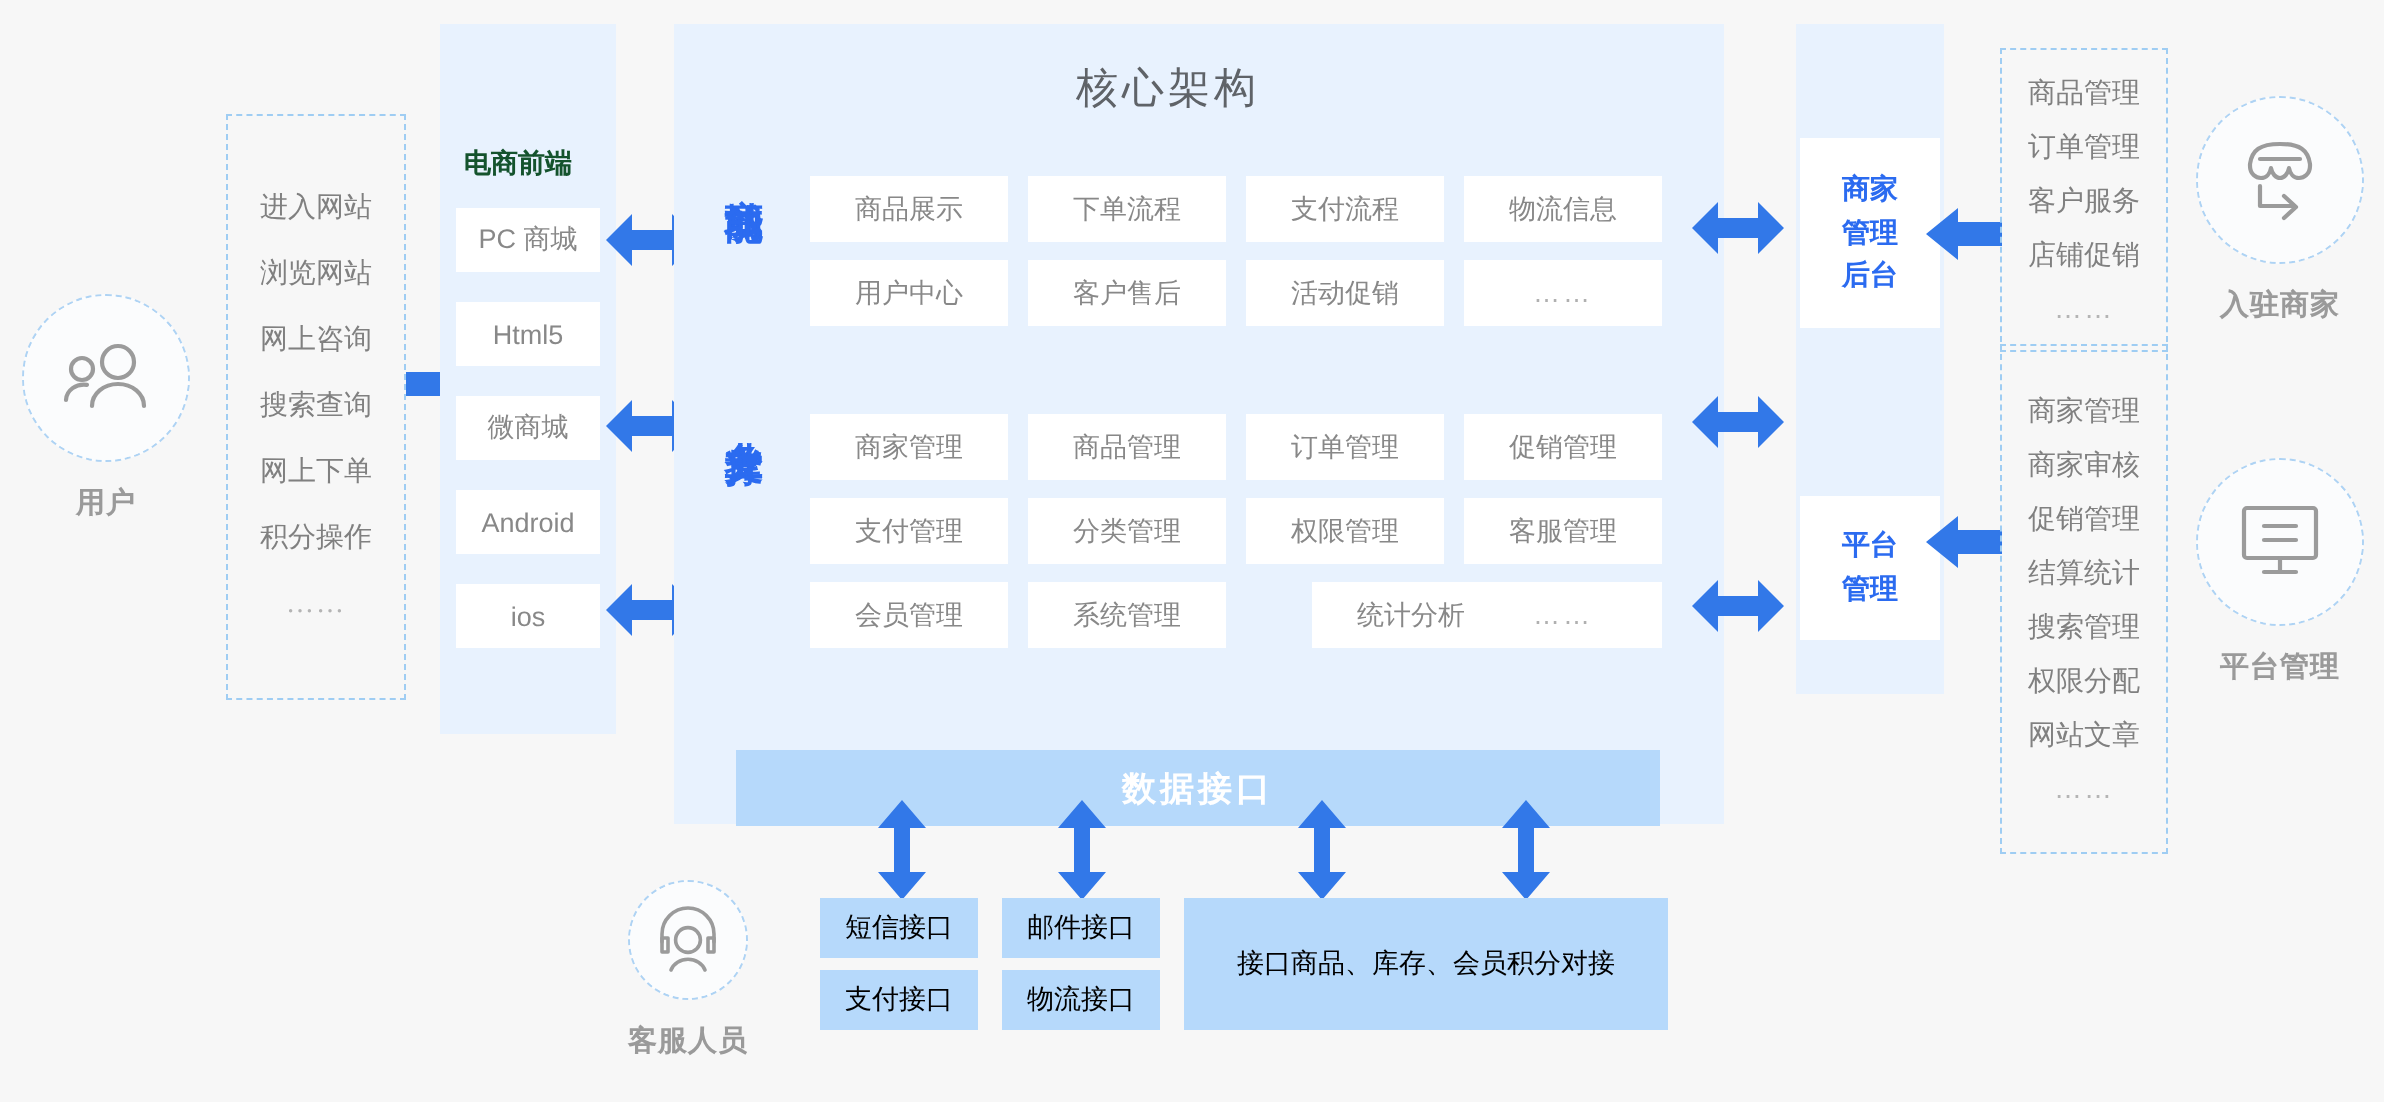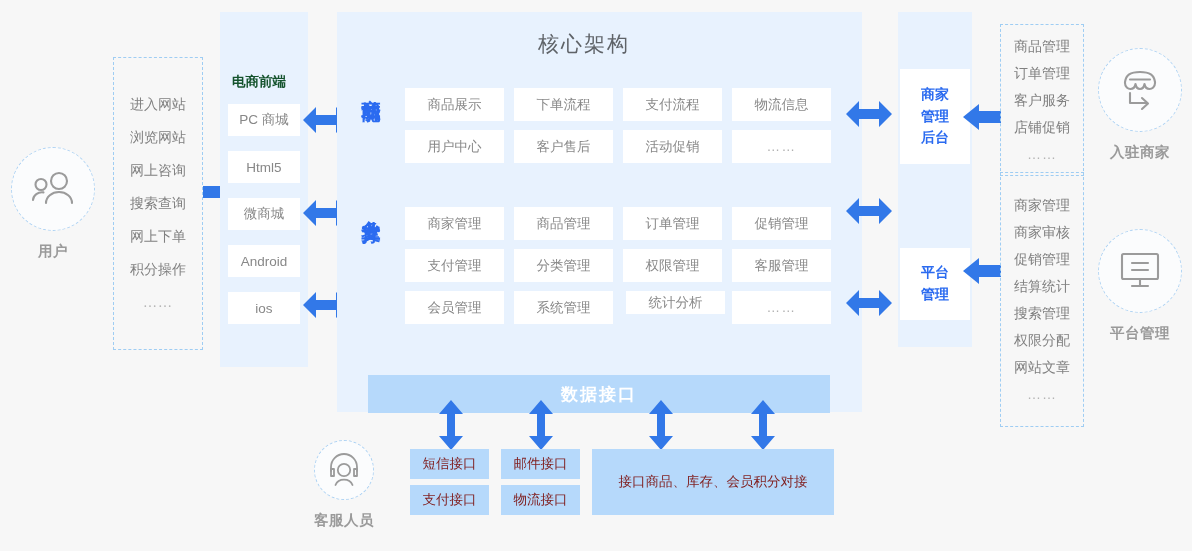--- a/index.html
+++ b/index.html
@@ -67,21 +67,21 @@
     letter-spacing: 1px; line-height: 1;
   }
 
   
   .databar {
     position: absolute; background: #b6d9fb;
     display: flex; align-items: center; justify-content: center;
     color: #ffffff; font-size: 17px; font-weight: bold; letter-spacing: 2px;
   }
   .ifacebox {
-    position: absolute; background: #b6d9fb; color: #7f1d1d;
+    position: absolute; background: #b6d9fb; color: #000000;
     display: flex; align-items: center; justify-content: center;
     font-size: 13.5px; white-space: nowrap;
   }
   .ifacebox.multi { flex-direction: column; line-height: 1.75; font-size: 13.5px; }
 
   
   .arrow { position: absolute; }
 </style>
 </head>
 <body>
@@ -164,21 +164,21 @@
   <div class="cell" style="left:623px; top:207px; width:99px; height:33px;">订单管理</div>
   <div class="cell" style="left:732px; top:207px; width:99px; height:33px;">促销管理</div>
 
   <div class="cell" style="left:405px; top:249px; width:99px; height:33px;">支付管理</div>
   <div class="cell" style="left:514px; top:249px; width:99px; height:33px;">分类管理</div>
   <div class="cell" style="left:623px; top:249px; width:99px; height:33px;">权限管理</div>
   <div class="cell" style="left:732px; top:249px; width:99px; height:33px;">客服管理</div>
 
   <div class="cell" style="left:514px; top:291px; width:99px; height:33px;">系统管理</div>
   <div class="cell" style="left:405px; top:291px; width:99px; height:33px;">会员管理</div>
-  <div class="cell" style="left:626px; top:291px; width:99px; height:23px;">统计分析</div>
+  <div class="cell" style="left:656px; top:291px; width:99px; height:33px;">统计分析</div>
   <div class="cell dots" style="left:732px; top:291px; width:99px; height:33px;">……</div>
 
   <div class="arrow" style="left:846px; top:99px;">
     <svg width="46" height="30" viewBox="0 0 46 30">
         <path d="M0 15 L13 2 V10 H33 V2 L46 15 L33 28 V20 H13 V28 Z" fill="#3278e8"></path>
       </svg>
   </div>
   <div class="arrow" style="left:846px; top:196px;">
     <svg width="46" height="30" viewBox="0 0 46 30">
         <path d="M0 15 L13 2 V10 H33 V2 L46 15 L33 28 V20 H13 V28 Z" fill="#3278e8"></path>

